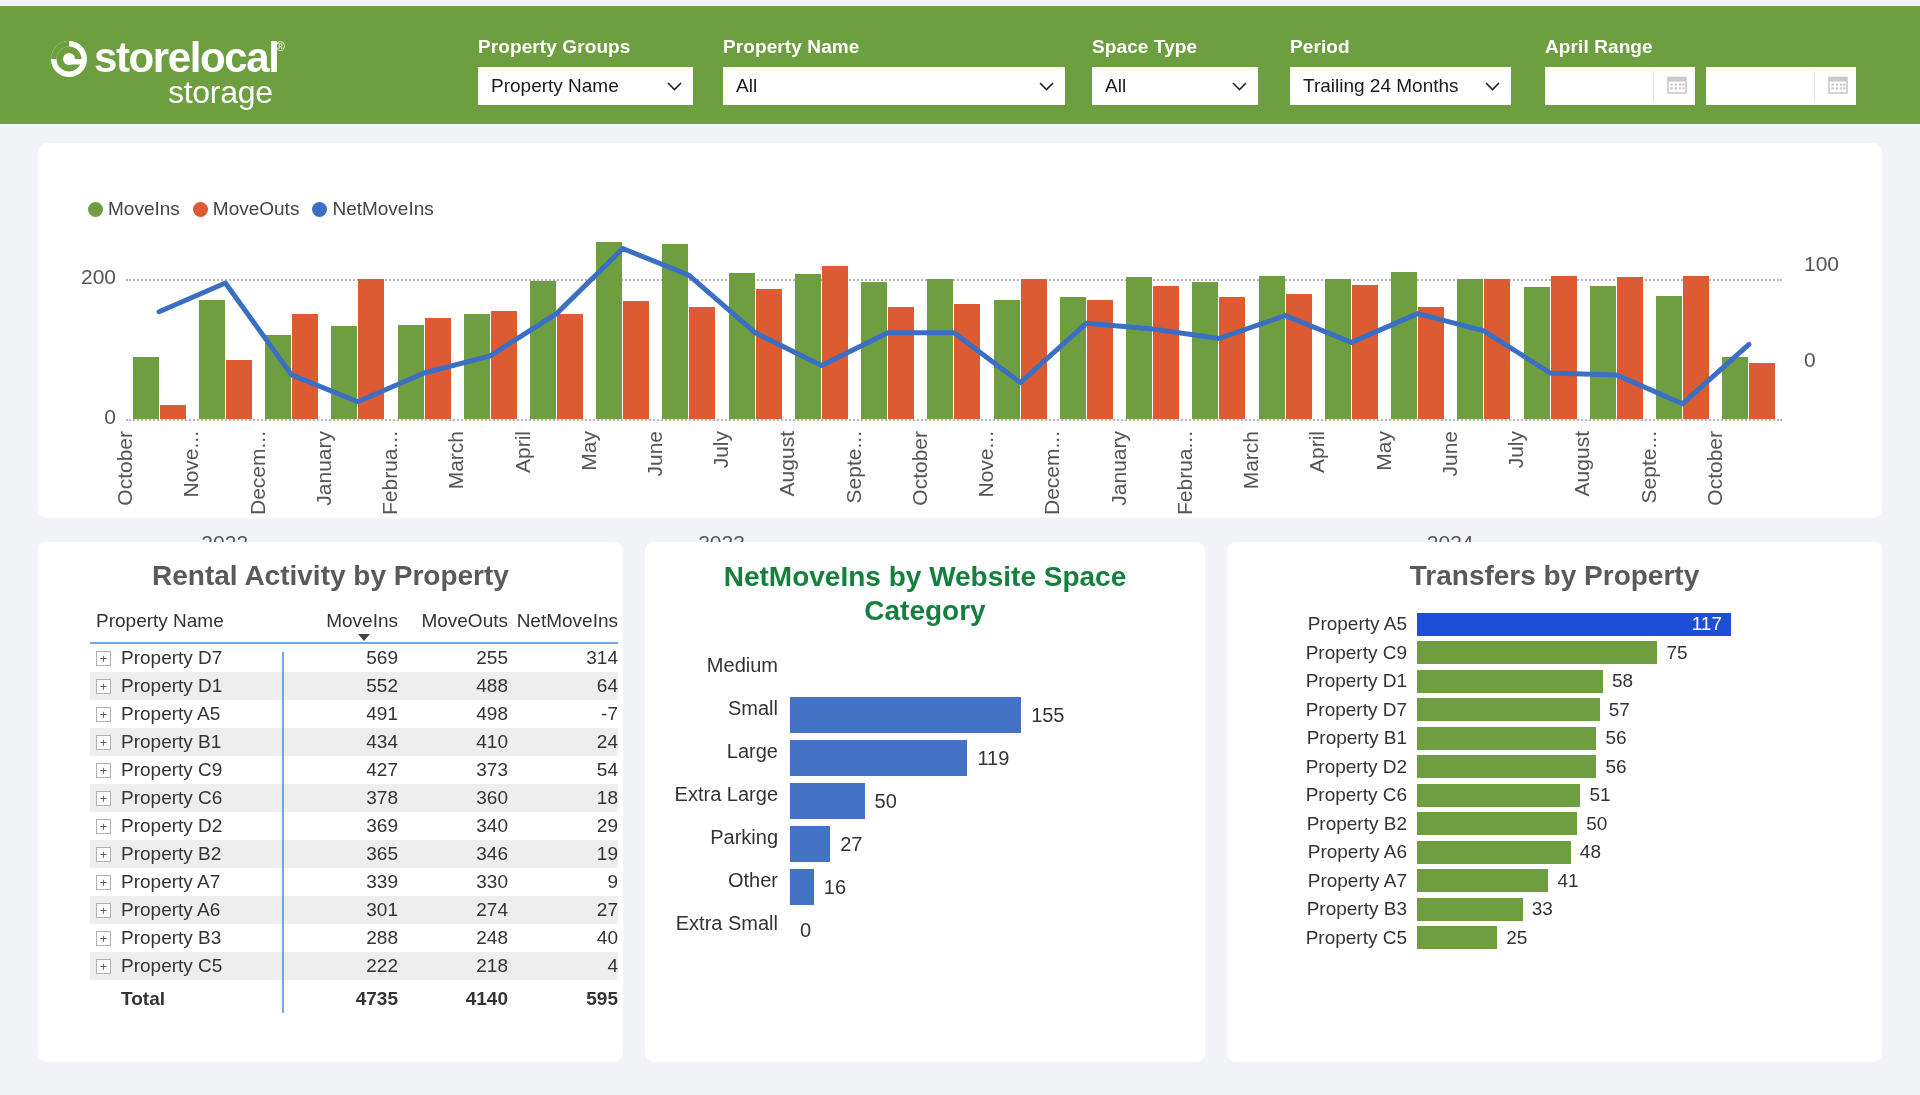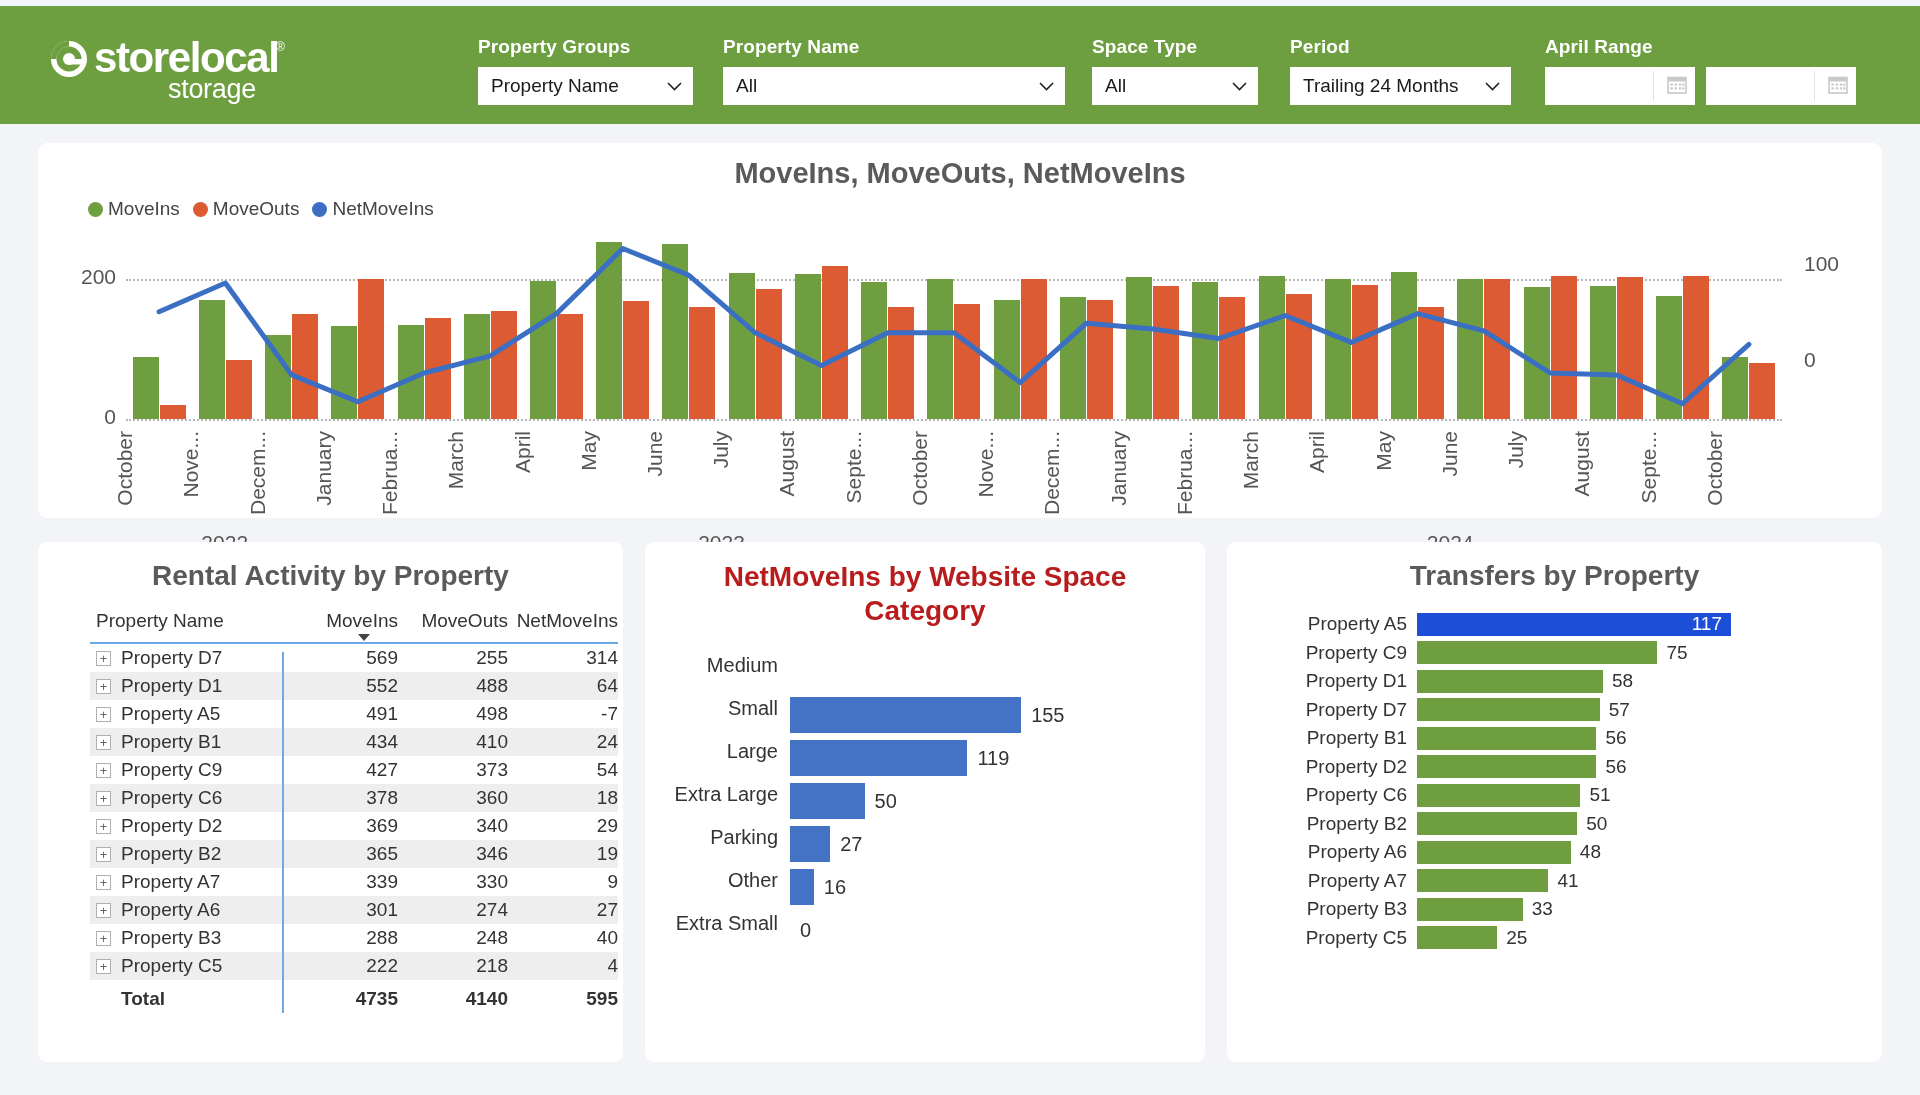--- a/index.html
+++ b/index.html
@@ -19,21 +19,21 @@
   }
   .logo-wrap { position: absolute; left: 48px; top: 30px; width: 250px; height: 72px; }
   .logo-mark { position: absolute; left: 0; top: 2px; }
   .logo-word {
     position: absolute; left: 46px; top: -2px;
     color: #fff; font-size: 42px; font-weight: 700; letter-spacing: -1.4px;
   }
   .logo-reg { position: absolute; left: 228px; top: 4px; color:#fff; font-size: 12px; }
   .logo-sub {
     position: absolute; left: 120px; top: 38px;
-    color: #fff; font-size: 27px; font-weight: 400; letter-spacing: -0.3px;
+    color: #fff; font-size: 32px; font-weight: 400; letter-spacing: -0.3px;
   }
 
   .filter { position: absolute; top: 30px; }
   .filter-label {
     color: #ffffff; font-size: 19px; font-weight: 700;
     letter-spacing: 0.1px; margin-bottom: 9px; white-space: nowrap;
   }
   .select-box {
     background: #fff; border: none; height: 38px;
     display: flex; align-items: center; justify-content: space-between;
@@ -131,21 +131,21 @@
   }
   .rtable tr.total td { font-weight: 700; padding-top: 8px; }
   .colsep {
     position: absolute; top: 46px; bottom: 0; width: 2px; background: #6ea8e8;
   }
 
   
   #mid-card { left: 645px; top: 542px; width: 560px; height: 520px; }
   .mid-title {
     position: absolute; left: 42px; right: 42px; top: 18px;
-    text-align: center; font-size: 28px; font-weight: 700; color: #b91c1c;
+    text-align: center; font-size: 28px; font-weight: 700; color: #15803d;
     line-height: 1.2;
   }
   .hbars { position: absolute; left: 0; top: 112px; width: 100%; }
   .hrow { display: flex; align-items: flex-start; height: 43px; }
   .hlabel { width: 145px; text-align: right; font-size: 20px; color: #333; padding-right: 12px; }
   .hbar-wrap { flex: 1; display: flex; align-items: center; }
   .hbar { height: 36px; background: #4472c4; }
   .hval { font-size: 20px; color: #333; margin-left: 10px; }
 
   
@@ -267,21 +267,20 @@
                 <rect x="15.2" y="12.3" width="2.2" height="2.2"></rect>
             </g>
           </svg>
         </span>
       </div>
     </div>
   </div>
 </div>
 
 <div class="card" id="combo-card">
-  <div class="combo-title">MoveIns, MoveOuts, NetMoveIns</div>
 
   <div class="legend" id="combo-legend">
       <div class="legend-item">
         <span class="legend-dot" style="background:#6f9e41"></span>
         <span class="legend-text">MoveIns</span>
       </div>
       <div class="legend-item">
         <span class="legend-dot" style="background:#dd5b33"></span>
         <span class="legend-text">MoveOuts</span>
       </div>

